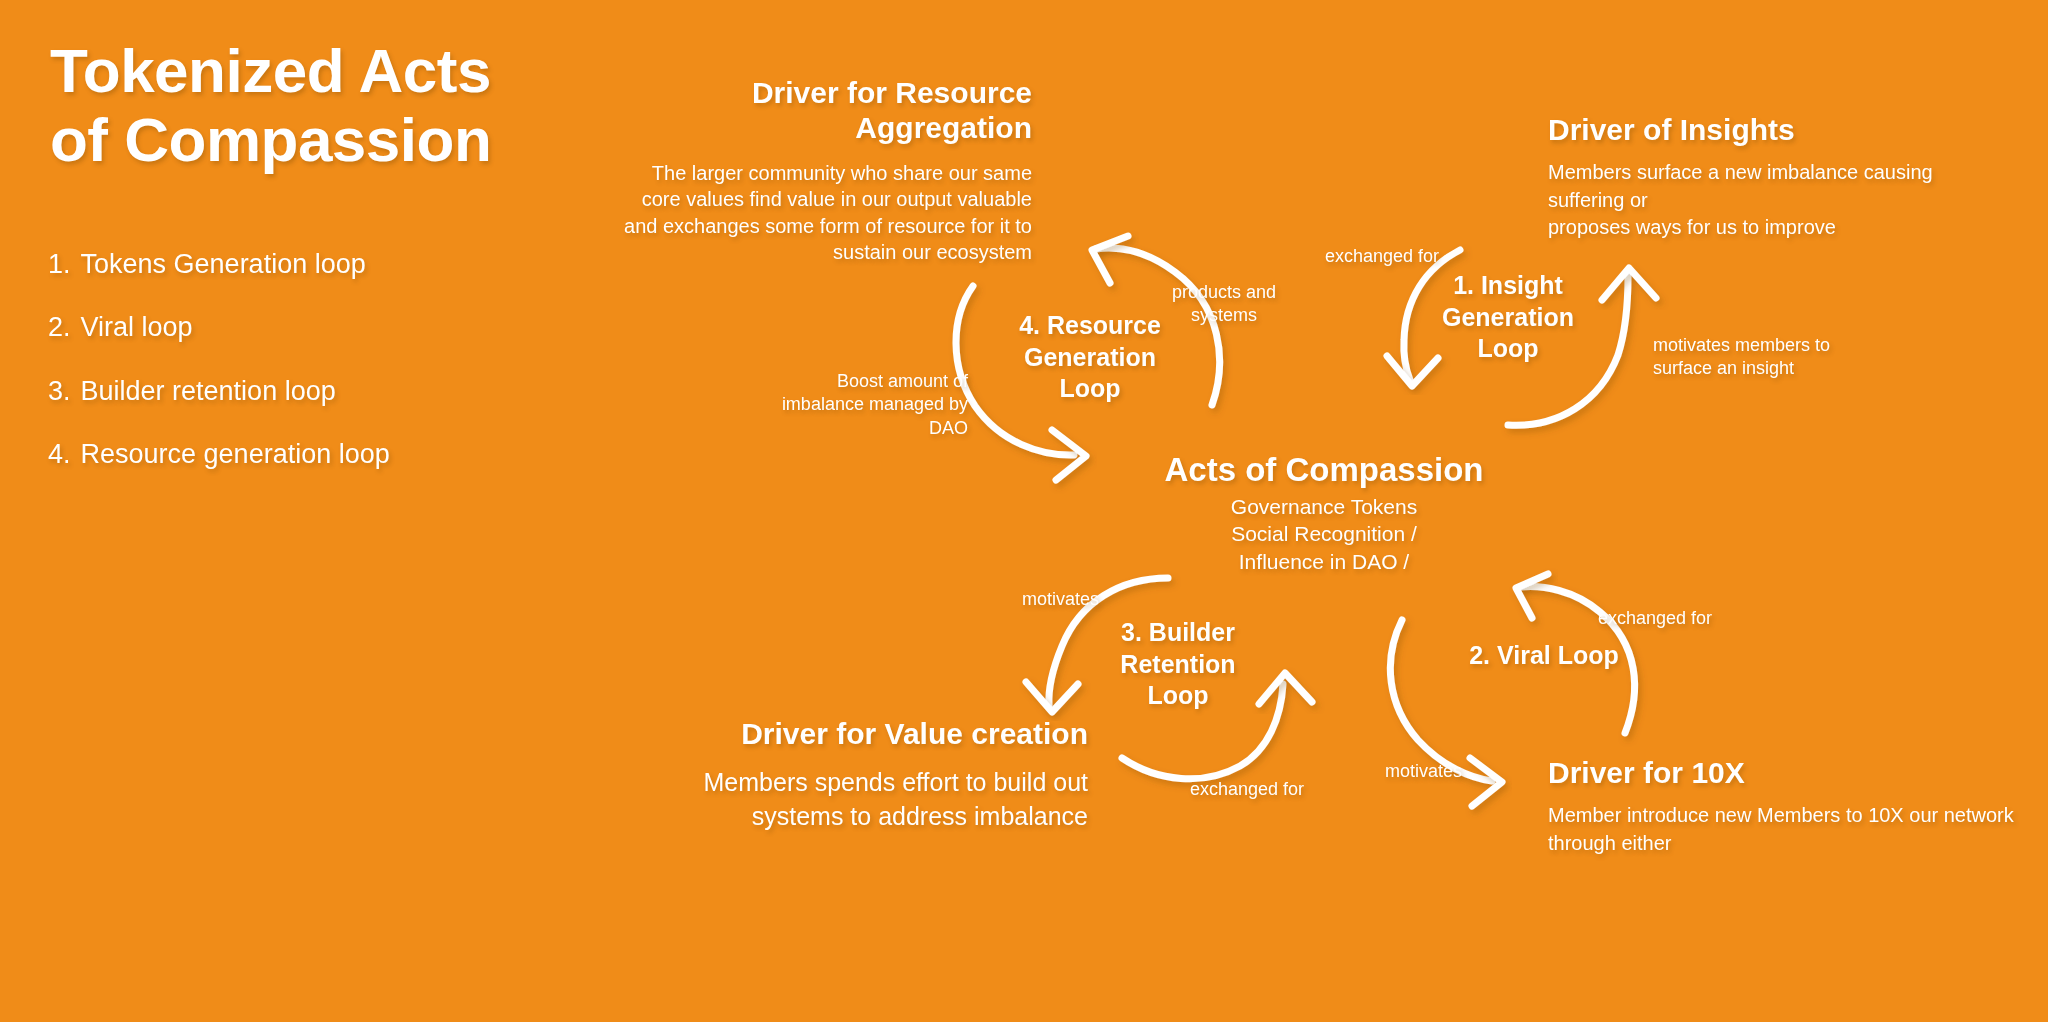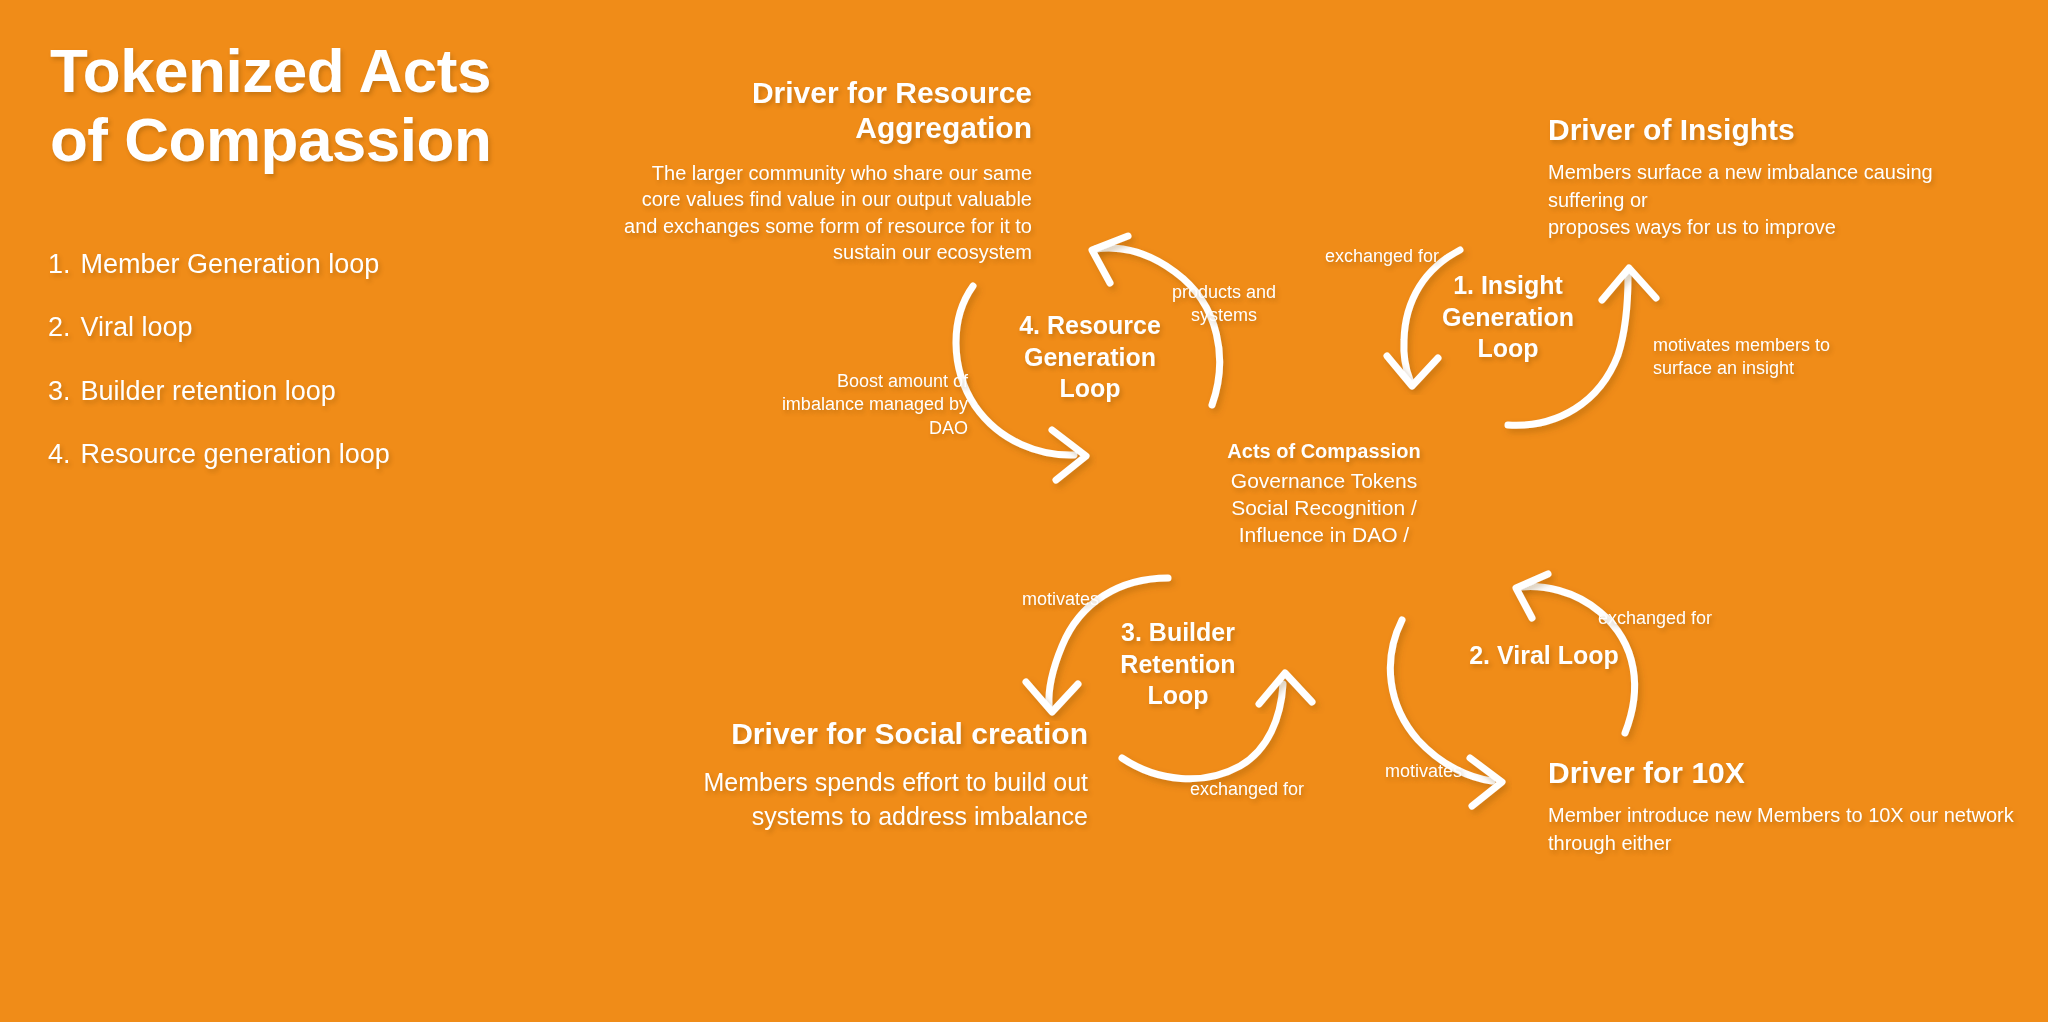--- a/index.html
+++ b/index.html
@@ -37,21 +37,21 @@
 
   #node-resource-agg { left:620px; top:75px; width:412px; text-align:right; }
   #node-resource-agg .n-title { font-size:30px; line-height:1.18; }
   #node-resource-agg .n-body { font-size:20px; line-height:1.32; margin-top:14px; }
 
   #node-insights { left:1548px; top:112px; width:400px; text-align:left; }
   #node-insights .n-title { font-size:30px; line-height:1.18; }
   #node-insights .n-body { font-size:20px; line-height:1.36; margin-top:12px; }
 
   #node-center { left:1148px; top:440px; width:352px; text-align:center; }
-  #node-center .n-title { font-size:20px; line-height:1.18; }
+  #node-center .n-title { font-size:33px; line-height:1.18;margin-top:11px; }
   #node-center .n-body { font-size:21px; line-height:1.30; margin-top:3px; }
 
   #node-value { left:620px; top:716px; width:468px; text-align:right; }
   #node-value .n-title { font-size:30px; line-height:1.18; }
   #node-value .n-body { font-size:25px; line-height:1.36; margin-top:14px; }
 
   #node-10x { left:1548px; top:755px; width:478px; text-align:left; }
   #node-10x .n-title { font-size:30px; line-height:1.18; }
   #node-10x .n-body { font-size:20px; line-height:1.36; margin-top:12px; }
   #node-10x .n-body p { margin-bottom:18px; }
@@ -142,21 +142,21 @@
   </svg>
 
   <h1 id="title" class="sh">
     <span class="ln">Tokenized Acts</span>
     <span class="ln">of Compassion</span>
   </h1>
 
   <ol id="loop-list">
     <li class="loop-li sh">
       <span class="num">1.</span>
-      <span class="txt">Member Generation loop</span>
+      <span class="txt">Tokens Generation loop</span>
     </li>
     <li class="loop-li sh">
       <span class="num">2.</span>
       <span class="txt">Viral loop</span>
     </li>
     <li class="loop-li sh">
       <span class="num">3.</span>
       <span class="txt">Builder retention loop</span>
     </li>
     <li class="loop-li sh">
@@ -177,21 +177,21 @@
   </div>
 
   <div class="node" id="node-center">
     <div class="n-title sh">Acts of Compassion</div>
     <div class="n-body sh" style="white-space:pre-line;">Governance Tokens
 Social Recognition /
 Influence in DAO /</div>
   </div>
 
   <div class="node" id="node-value">
-    <div class="n-title sh">Driver for Social creation</div>
+    <div class="n-title sh">Driver for Value creation</div>
     <div class="n-body sh">Members spends effort to build out systems to address imbalance</div>
   </div>
 
   <div class="node" id="node-10x">
     <div class="n-title sh">Driver for 10X</div>
     <div class="n-body">
       <p class="sh">Member introduce new Members to 10X our network through either</p>
     </div>
   </div>
 

